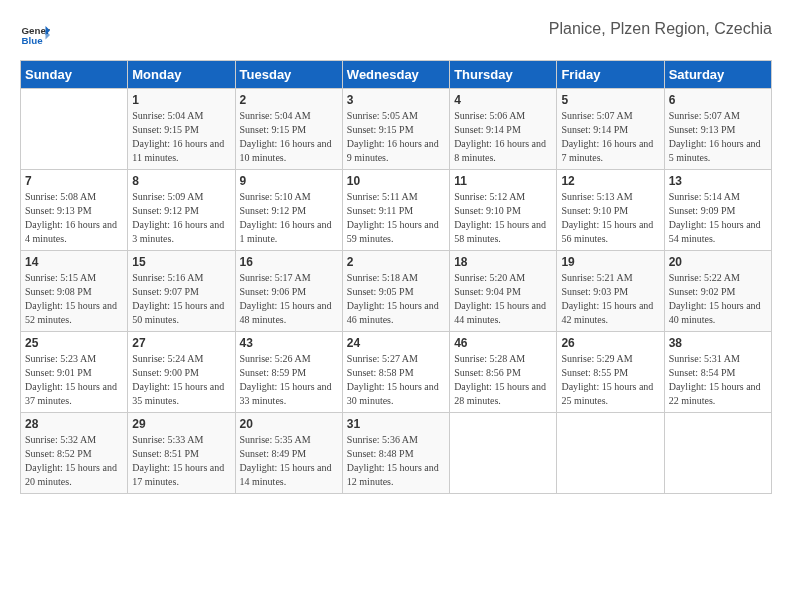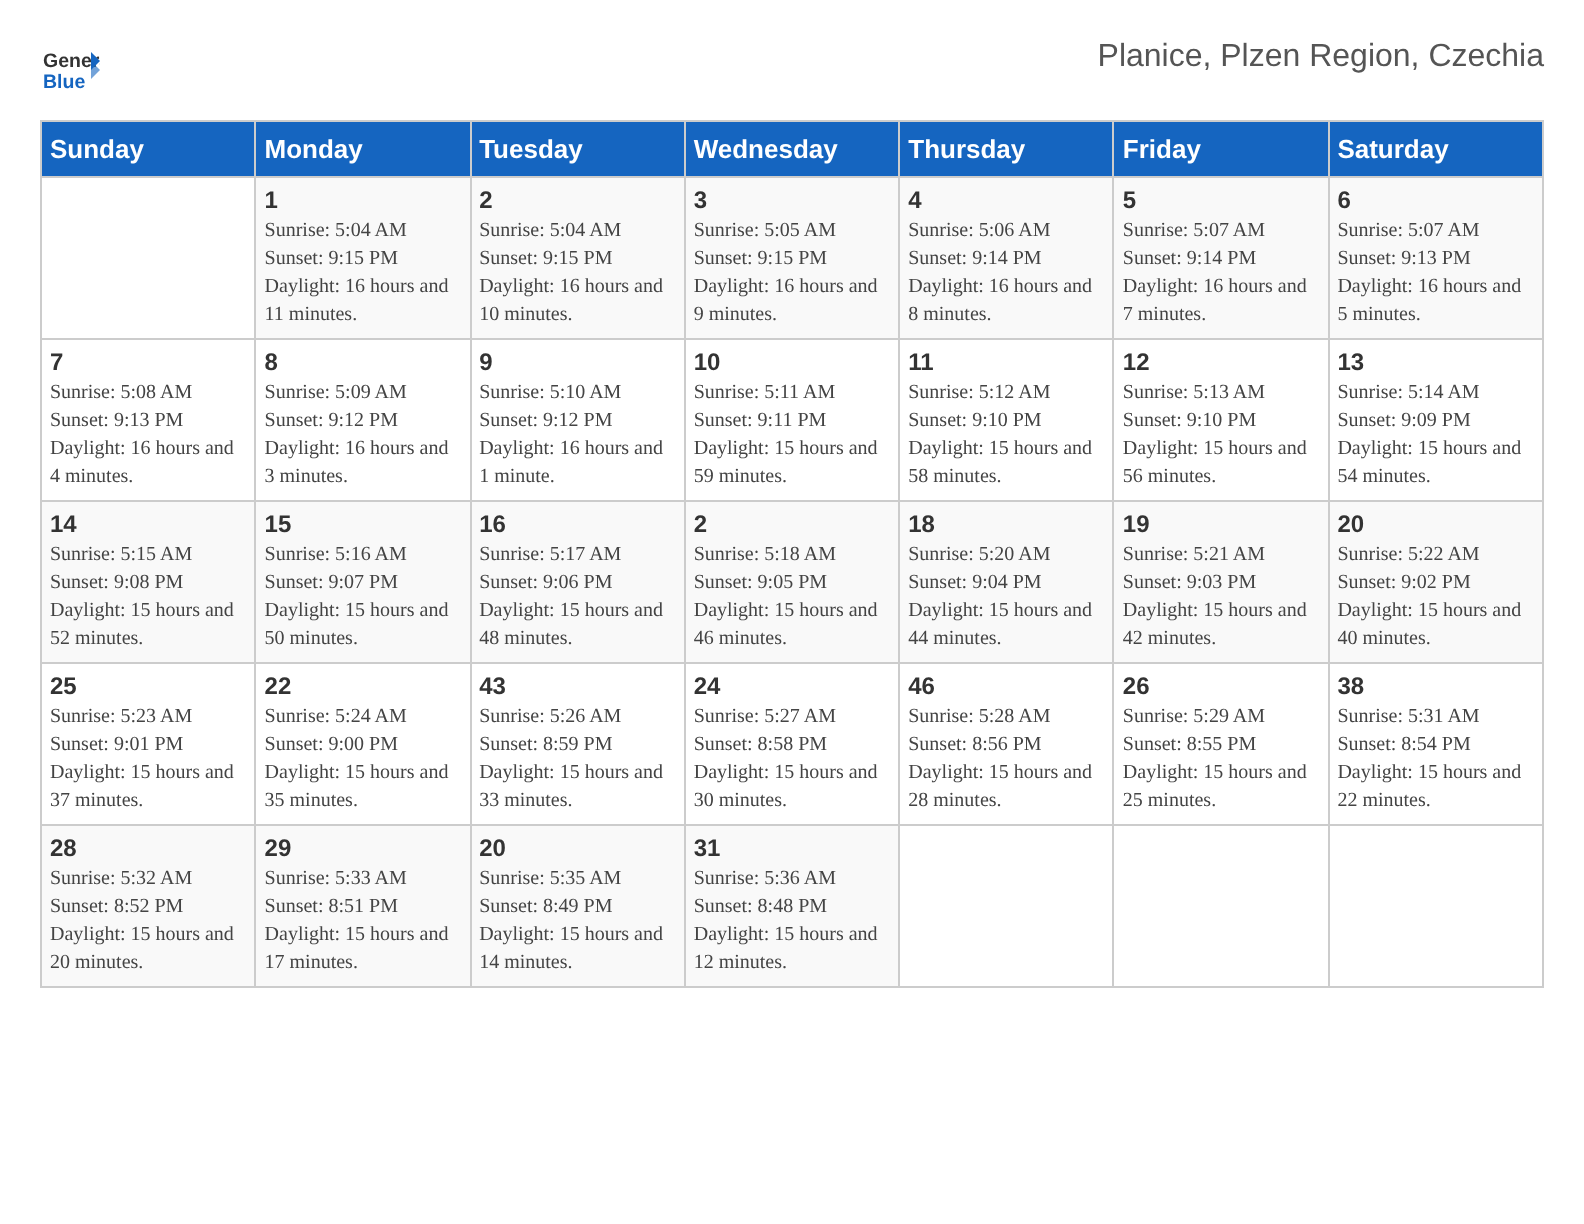--- a/index.html
+++ b/index.html
@@ -236,21 +236,21 @@
         </td>
       </tr>
       <tr>
         <td>
           <span class="day-number">25</span>
           <div class="day-info">
             Sunrise: 5:23 AM<br>Sunset: 9:01 PM<br>Daylight: 15 hours and 37 minutes.
           </div>
         </td>
         <td>
-          <span class="day-number">22</span>
+          <span class="day-number">27</span>
           <div class="day-info">
             Sunrise: 5:24 AM<br>Sunset: 9:00 PM<br>Daylight: 15 hours and 35 minutes.
           </div>
         </td>
         <td>
           <span class="day-number">43</span>
           <div class="day-info">
             Sunrise: 5:26 AM<br>Sunset: 8:59 PM<br>Daylight: 15 hours and 33 minutes.
           </div>
         </td>

